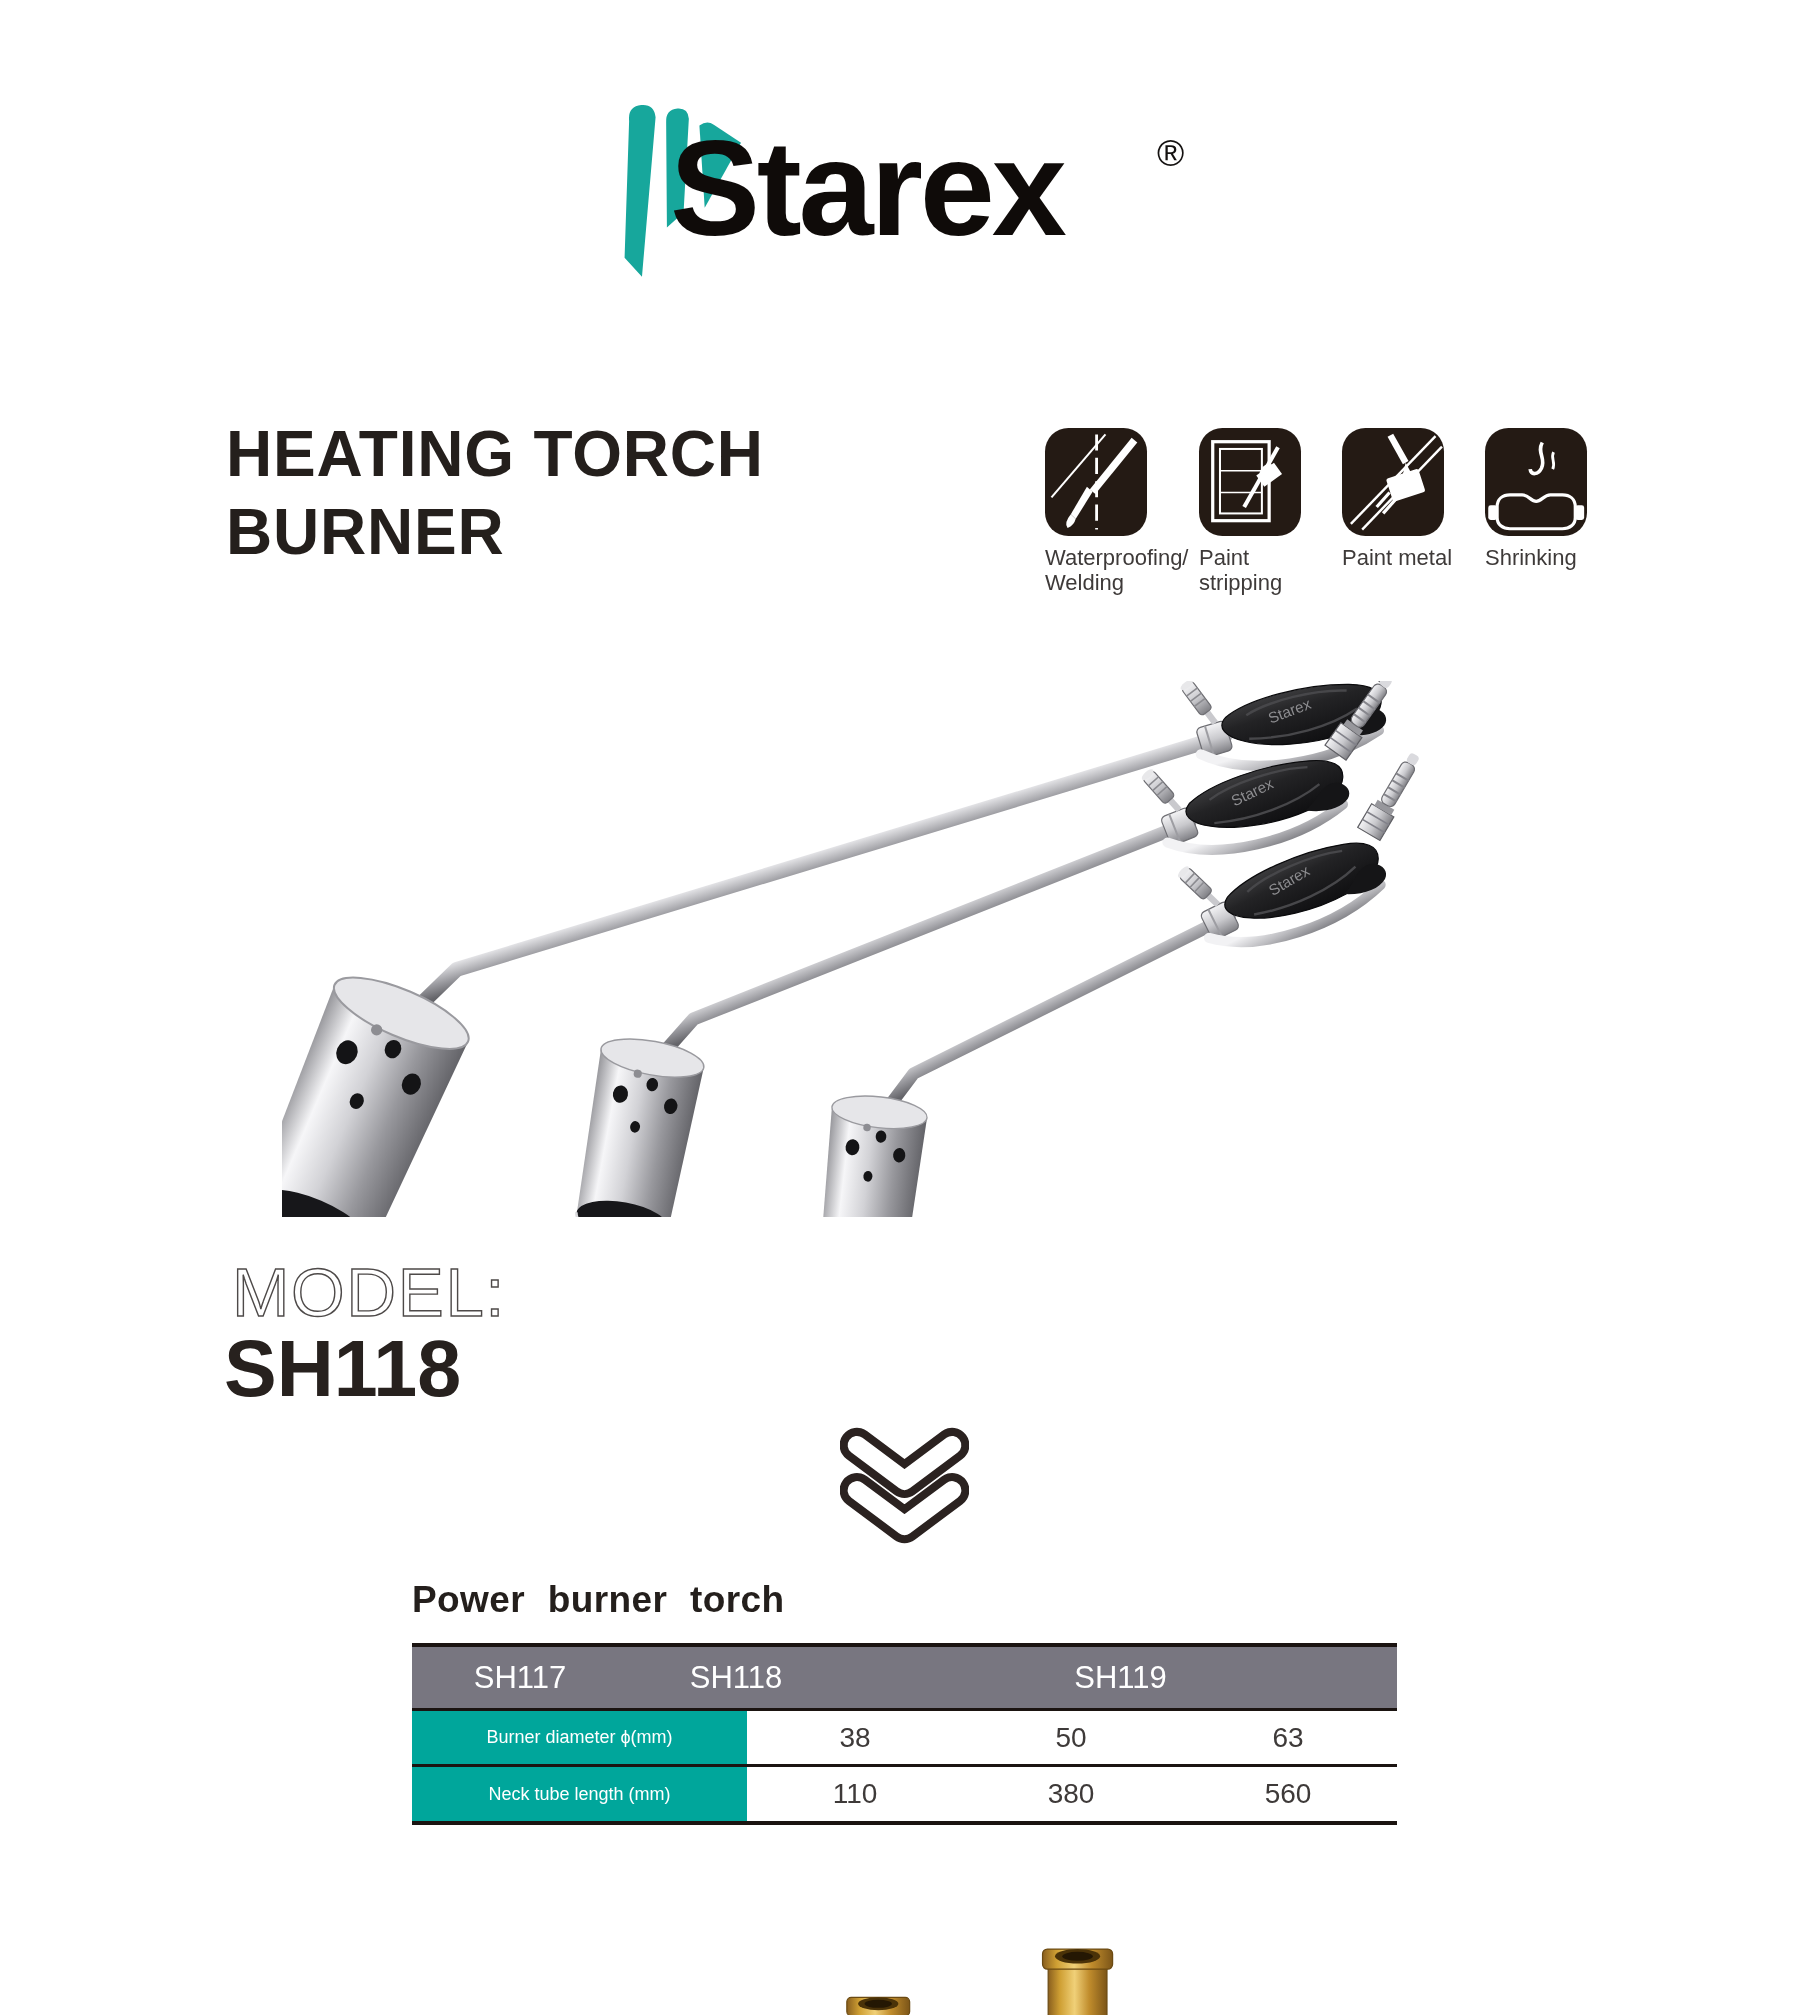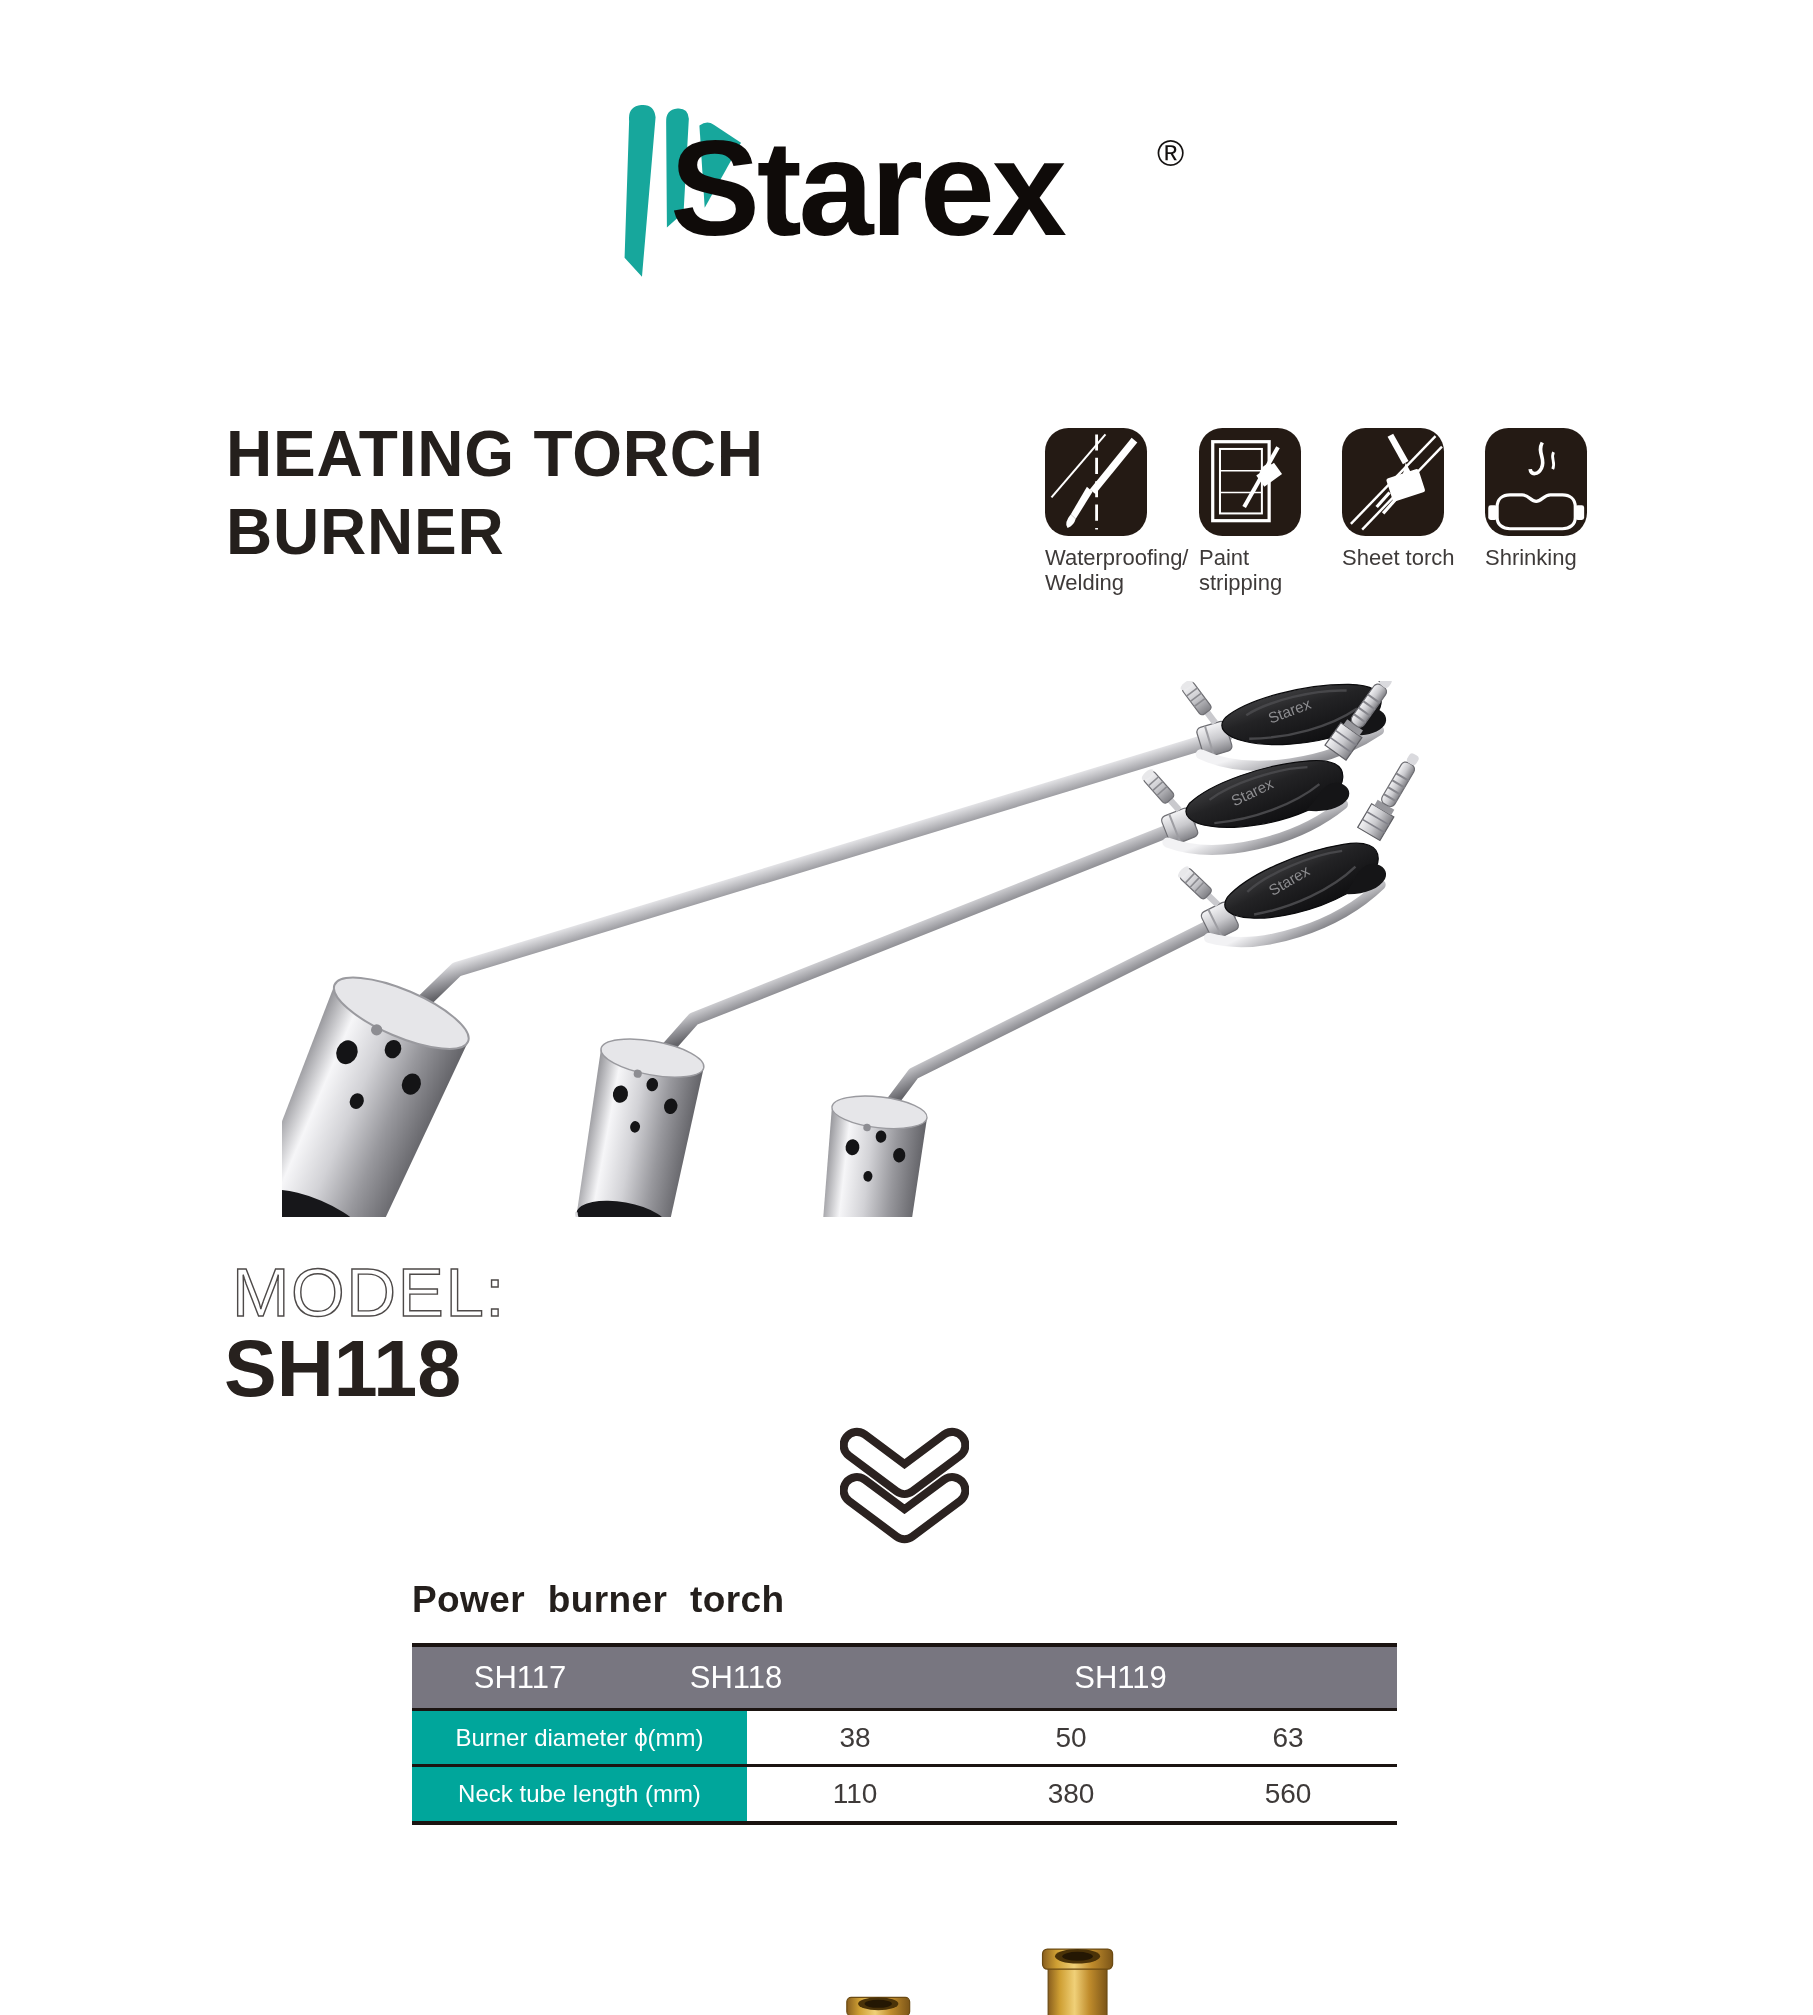--- a/index.html
+++ b/index.html
@@ -56,21 +56,21 @@
   .trow + .trow{border-top:3.6px solid var(--line);}
   .rA{height:61px;} .rB{height:56px;} .rC{height:57px;}
   .cell{display:flex;align-items:center;justify-content:center;}
   .lab{background:var(--teal);color:#fff;}
   .hdr{background:var(--gray);color:#fff;font-size:31px;}
   .val{background:#fff;color:var(--txt);font-size:28px;}
   .t1 .lab{width:335px;}
   .t1 .hdr,.t1 .val{width:216px;}
   .t1 .trow > .cell:last-child{flex:1;}
   .t1 .model-hd{font-size:30px;}
-  .t1 .rl{font-size:24px;padding:0 9.7px;text-align:center;}
+  .t1 .rl{font-size:18px;padding:0 9.7px;text-align:center;}
 </style>
 </head>
 <body>
 
 <div id="page">
 
   <svg class="logo-mark" width="137" height="189" viewBox="0 0 360 500">
     <g fill="#17A79C">
       <path d="M 52,58 Q 48,20 84,16 Q 118,13 122,48 L 86,470 L 40,420 Z"></path>
       <path d="M 150,62 Q 148,28 180,25 Q 208,23 210,52 L 196,300 L 152,340 Z"></path>
@@ -135,21 +135,21 @@
   </div>
   <div class="app-label x1">
     <div>Waterproofing/</div>
       <div>Welding</div>
   </div>
   <div class="app-label x2">
     <div>Paint</div>
       <div>stripping</div>
   </div>
   <div class="app-label x3">
-    <div>Sheet torch</div>
+    <div>Paint metal</div>
       <div></div>
   </div>
   <div class="app-label x4">
     <div>Shrinking</div>
       <div></div>
   </div>
 
   <svg class="torch-art" width="1189" height="536" viewBox="0 0 2950 1330" xmlns="http://www.w3.org/2000/svg">
     <defs>
       <linearGradient id="tubeG" gradientUnits="userSpaceOnUse" x1="0" y1="-115" x2="0" y2="-5">

